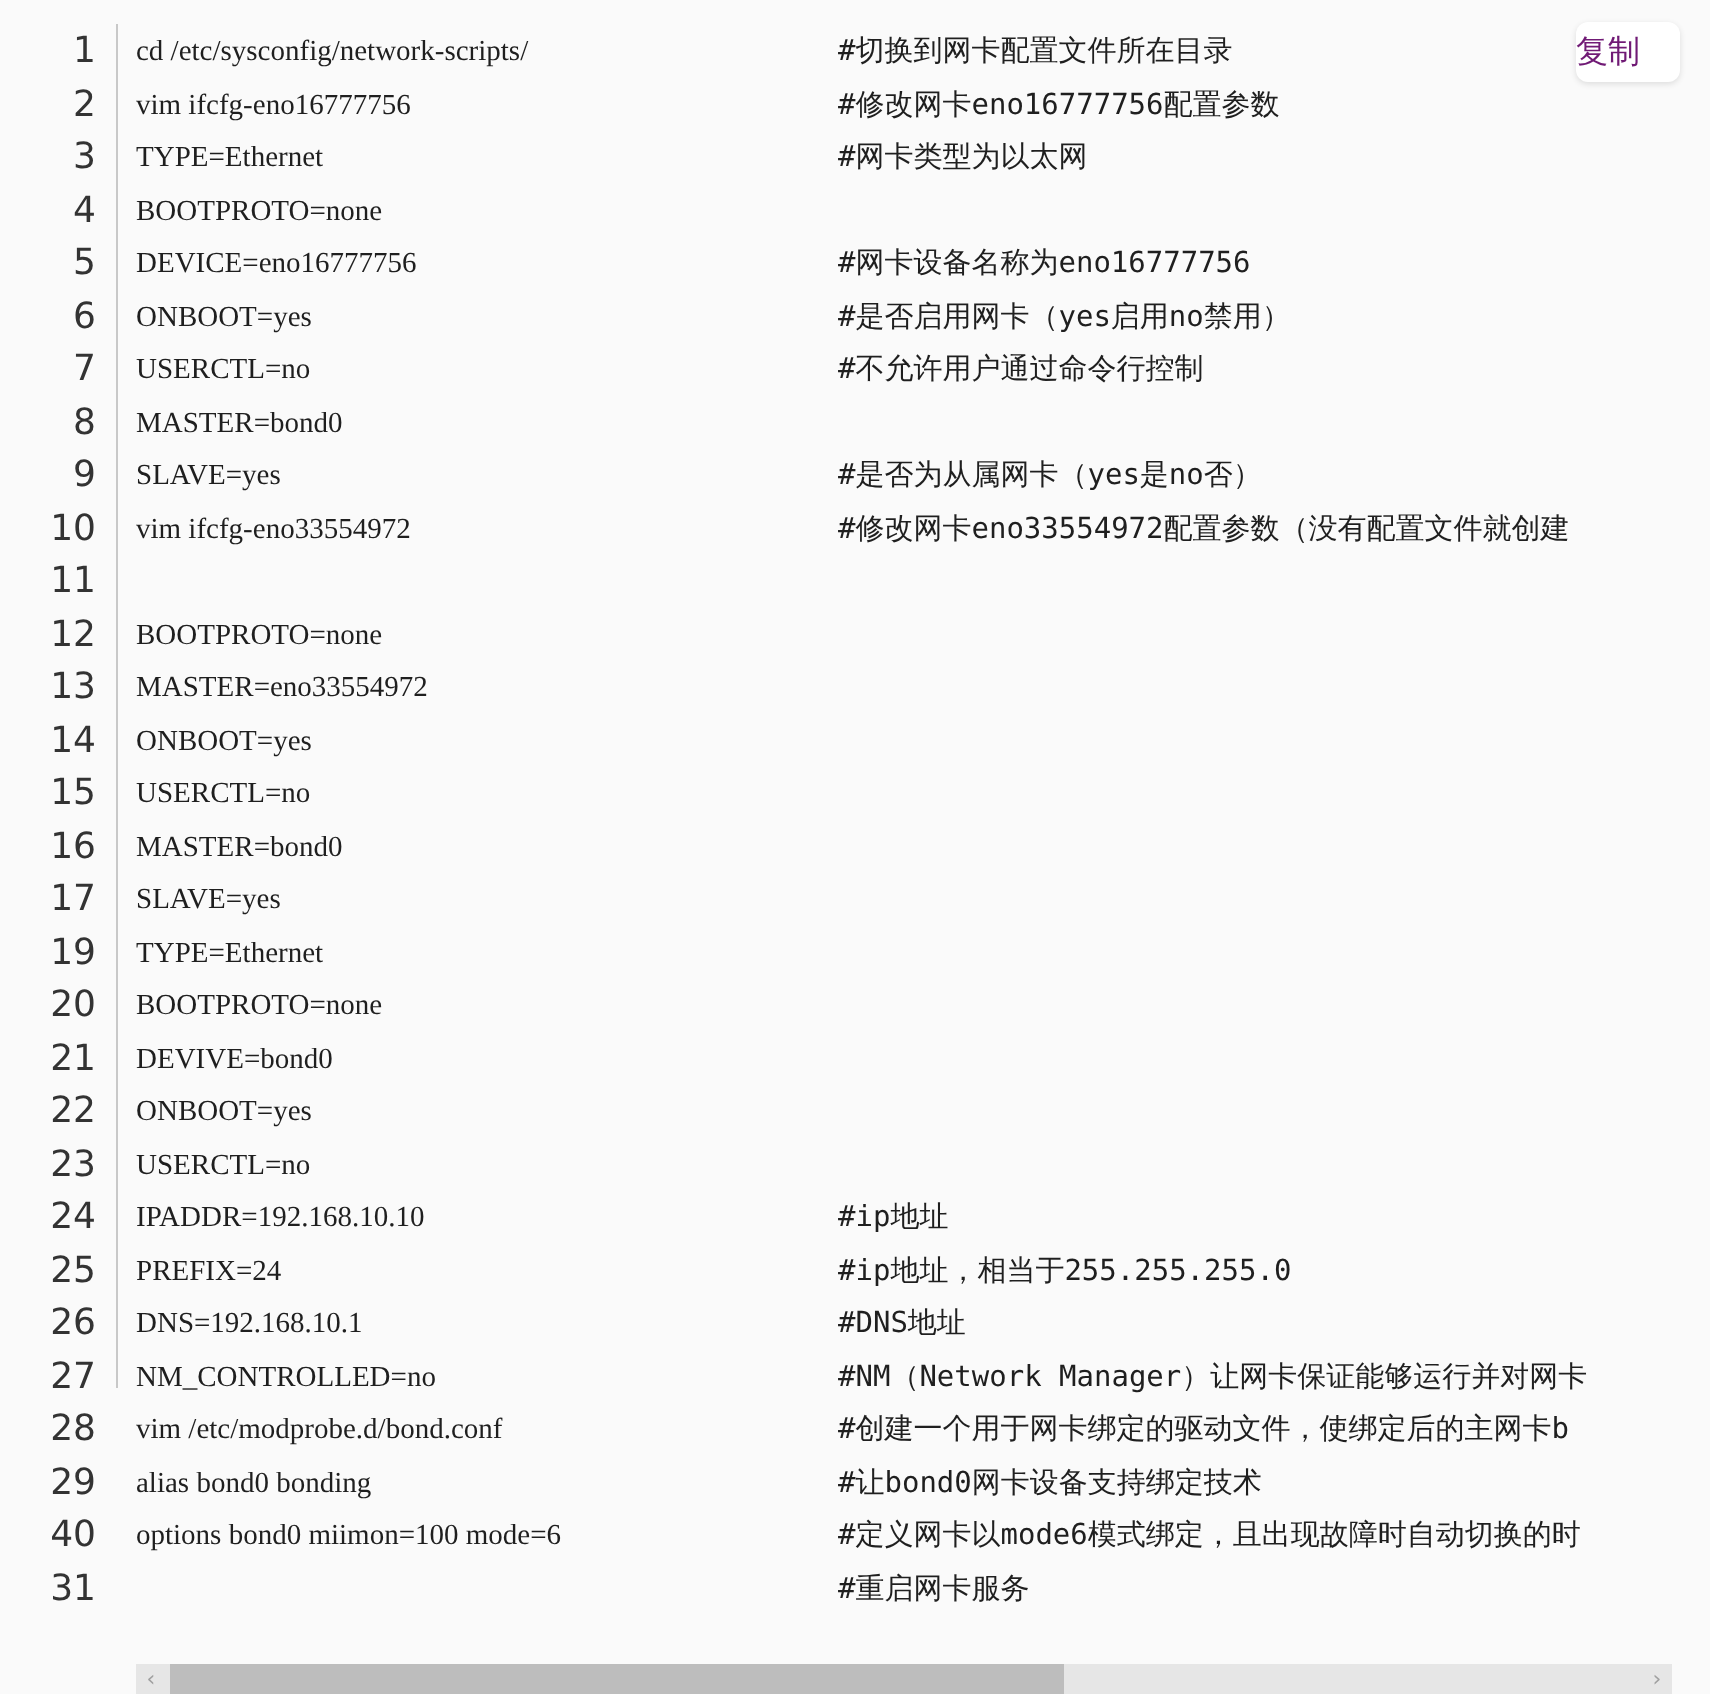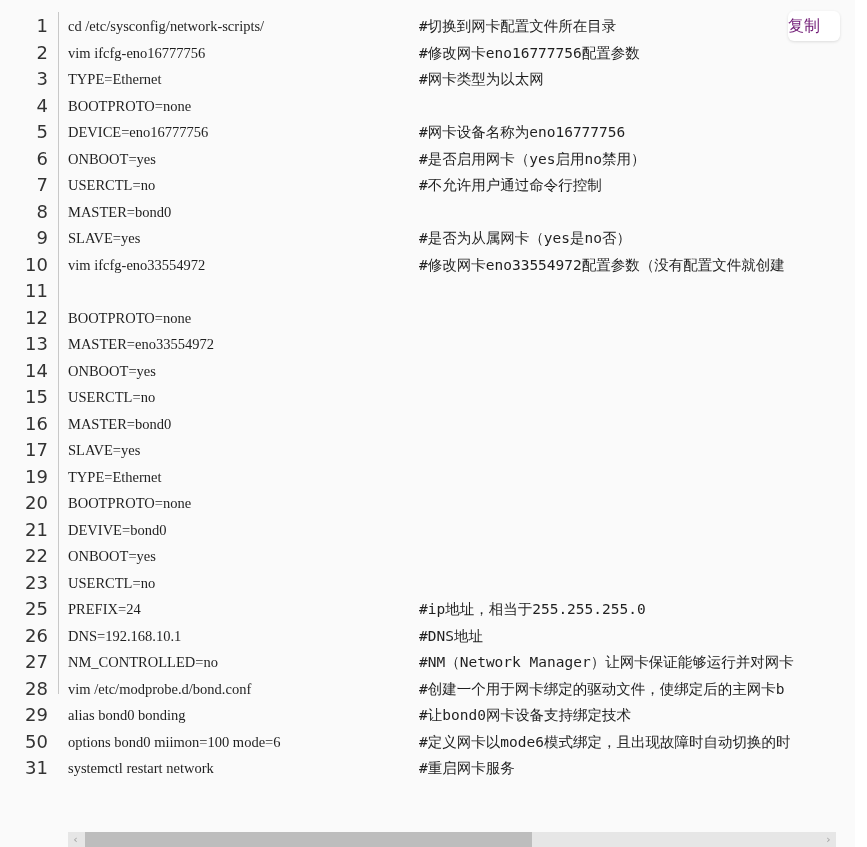--- a/index.html
+++ b/index.html
@@ -153,20 +153,25 @@
         <span class="ln">22</span>
         <span class="cmd">ONBOOT=yes</span>
         <span class="cmt"></span>
       </div>
     <div class="line">
         <span class="ln">23</span>
         <span class="cmd">USERCTL=no</span>
         <span class="cmt"></span>
       </div>
     <div class="line">
+        <span class="ln">24</span>
+        <span class="cmd">IPADDR=192.168.10.10</span>
+        <span class="cmt">#ip地址</span>
+      </div>
+    <div class="line">
         <span class="ln">25</span>
         <span class="cmd">PREFIX=24</span>
         <span class="cmt">#ip地址，相当于255.255.255.0</span>
       </div>
     <div class="line">
         <span class="ln">26</span>
         <span class="cmd">DNS=192.168.10.1</span>
         <span class="cmt">#DNS地址</span>
       </div>
     <div class="line">
@@ -178,27 +183,26 @@
         <span class="ln">28</span>
         <span class="cmd">vim /etc/modprobe.d/bond.conf</span>
         <span class="cmt">#创建一个用于网卡绑定的驱动文件，使绑定后的主网卡b</span>
       </div>
     <div class="line">
         <span class="ln">29</span>
         <span class="cmd">alias bond0 bonding</span>
         <span class="cmt">#让bond0网卡设备支持绑定技术</span>
       </div>
     <div class="line">
-        <span class="ln">50</span>
+        <span class="ln">40</span>
         <span class="cmd">options bond0 miimon=100 mode=6</span>
         <span class="cmt">#定义网卡以mode6模式绑定，且出现故障时自动切换的时</span>
       </div>
     <div class="line">
         <span class="ln">31</span>
-        <span class="cmd">systemctl restart network</span>
         <span class="cmt">#重启网卡服务</span>
       </div>
   </div>
 
   <div class="copy-btn">复制</div>
 
   <div class="hscroll">
     <span class="arrow left">‹</span>
     <div class="thumb"></div>
     <span class="arrow right">›</span>

